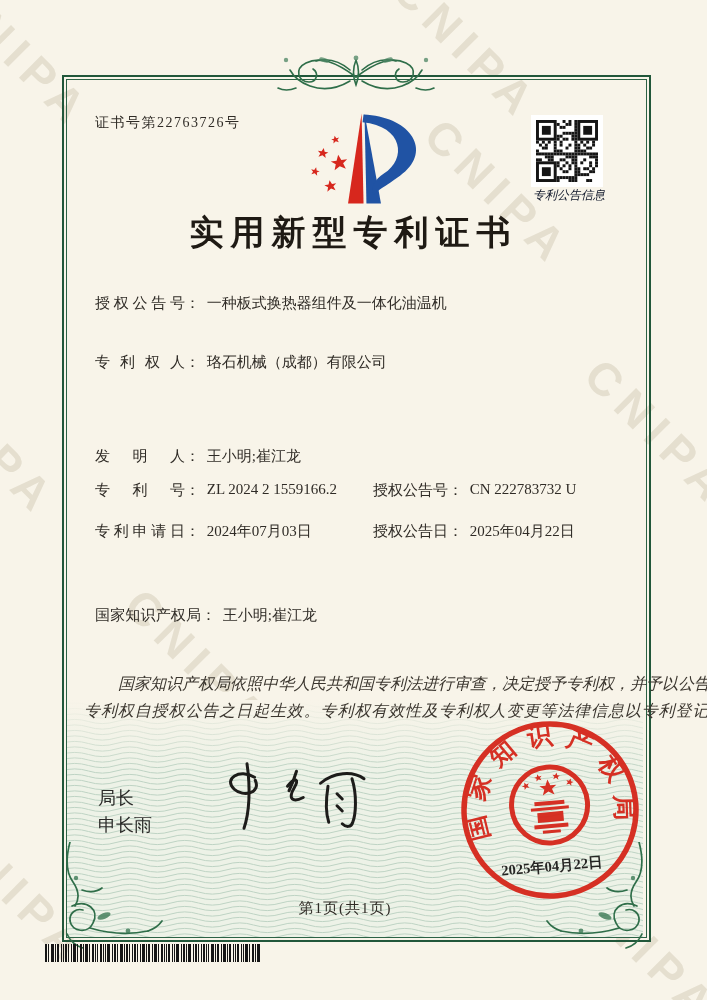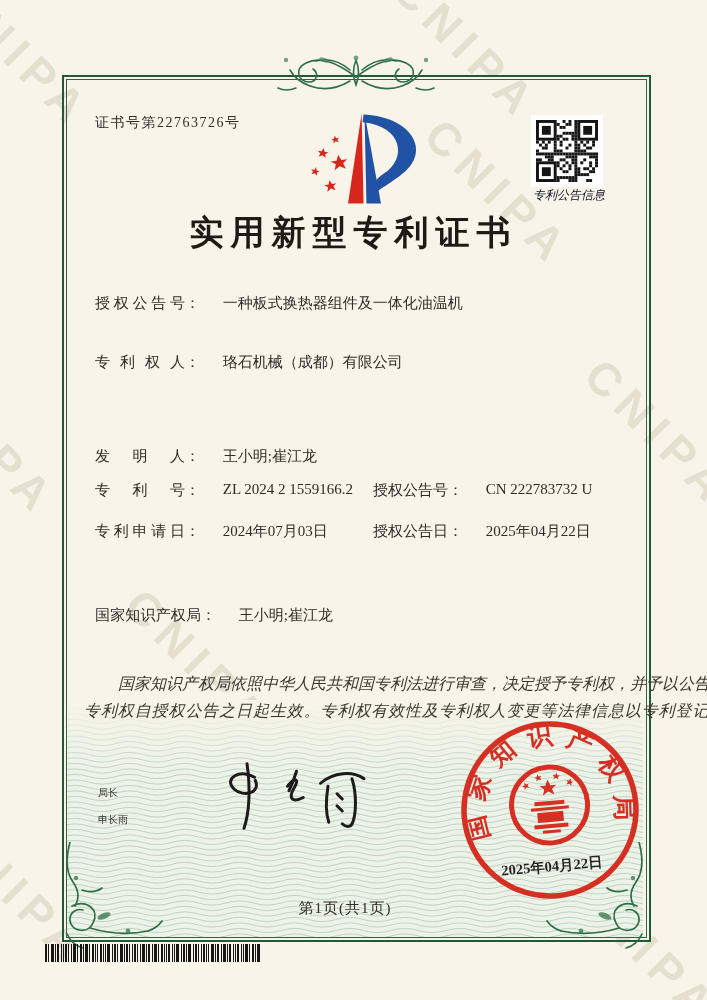--- a/index.html
+++ b/index.html
@@ -20,26 +20,26 @@
             background:linear-gradient(#f8f4e9,rgba(248,244,233,0));}
   
   .certno{position:absolute;left:95px;top:114px;font-size:14px;letter-spacing:1.5px;z-index:5;}
   .title{position:absolute;left:0;top:210px;width:707px;text-align:center;font-size:34px;
          font-weight:bold;letter-spacing:7px;color:#1f1a14;z-index:5;}
   .row{position:absolute;left:95px;font-size:15px;z-index:5;white-space:nowrap;}
   .f-label{display:inline-block;width:90px;text-align:justify;text-align-last:justify;vertical-align:top;}
   .f-label.wide{width:106px;}
   .f-label.natural{width:auto;text-align-last:auto;}
   .colon{display:inline-block;vertical-align:top;}
-  .f-value{display:inline-block;margin-left:19px;vertical-align:top;}
+  .f-value{display:inline-block;margin-left:3px;vertical-align:top;}
   .f-value.wrap{width:432px;white-space:normal;line-height:21px;}
   .col-r{position:absolute;left:278px;top:0;}
   .stmt{position:absolute;font-size:16px;font-style:italic;color:#3a352e;z-index:5;white-space:nowrap;}
   .signblock{position:absolute;left:98px;z-index:5;font-family:"Liberation Sans","DejaVu Sans",sans-serif;
-             font-size:10px;font-weight:500;color:#2a2a28;}
+             font-size:18px;font-weight:500;color:#2a2a28;}
   .qrcap{position:absolute;left:514px;top:187px;width:110px;text-align:center;font-size:12px;
          font-style:italic;color:#0f172a;z-index:5;}
   .footer{position:absolute;left:0;top:899px;width:690px;text-align:center;font-size:15px;
           letter-spacing:1px;z-index:5;}
   .qrbox{position:absolute;left:531px;top:115px;width:72px;height:72px;background:#fff;z-index:4;}
   #qr{position:absolute;left:536px;top:120px;z-index:5;}
   #sealWrap{position:absolute;left:455px;top:715px;width:190px;height:190px;z-index:6;
             transform:rotate(-5deg);opacity:.95;}
   #barcode{position:absolute;left:45px;top:944px;z-index:5;}
   .orn{z-index:4;pointer-events:none;}

